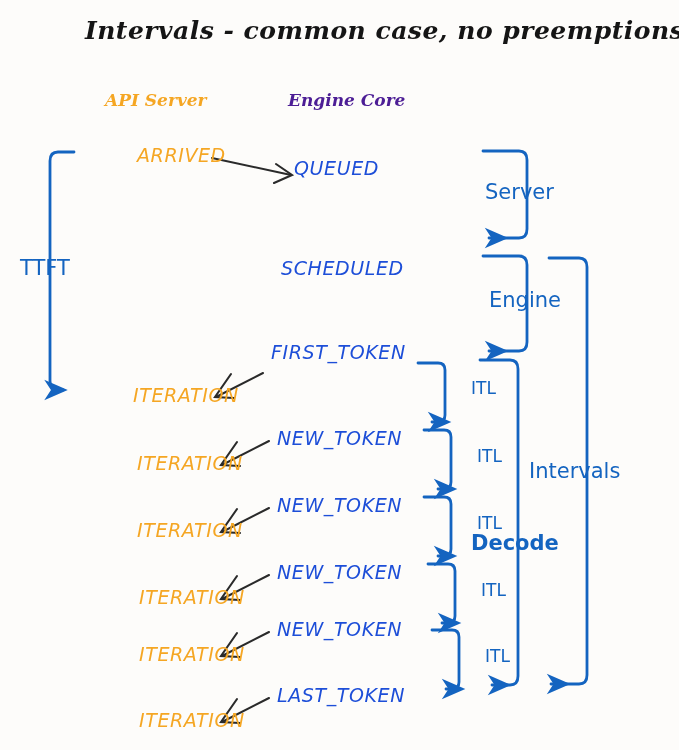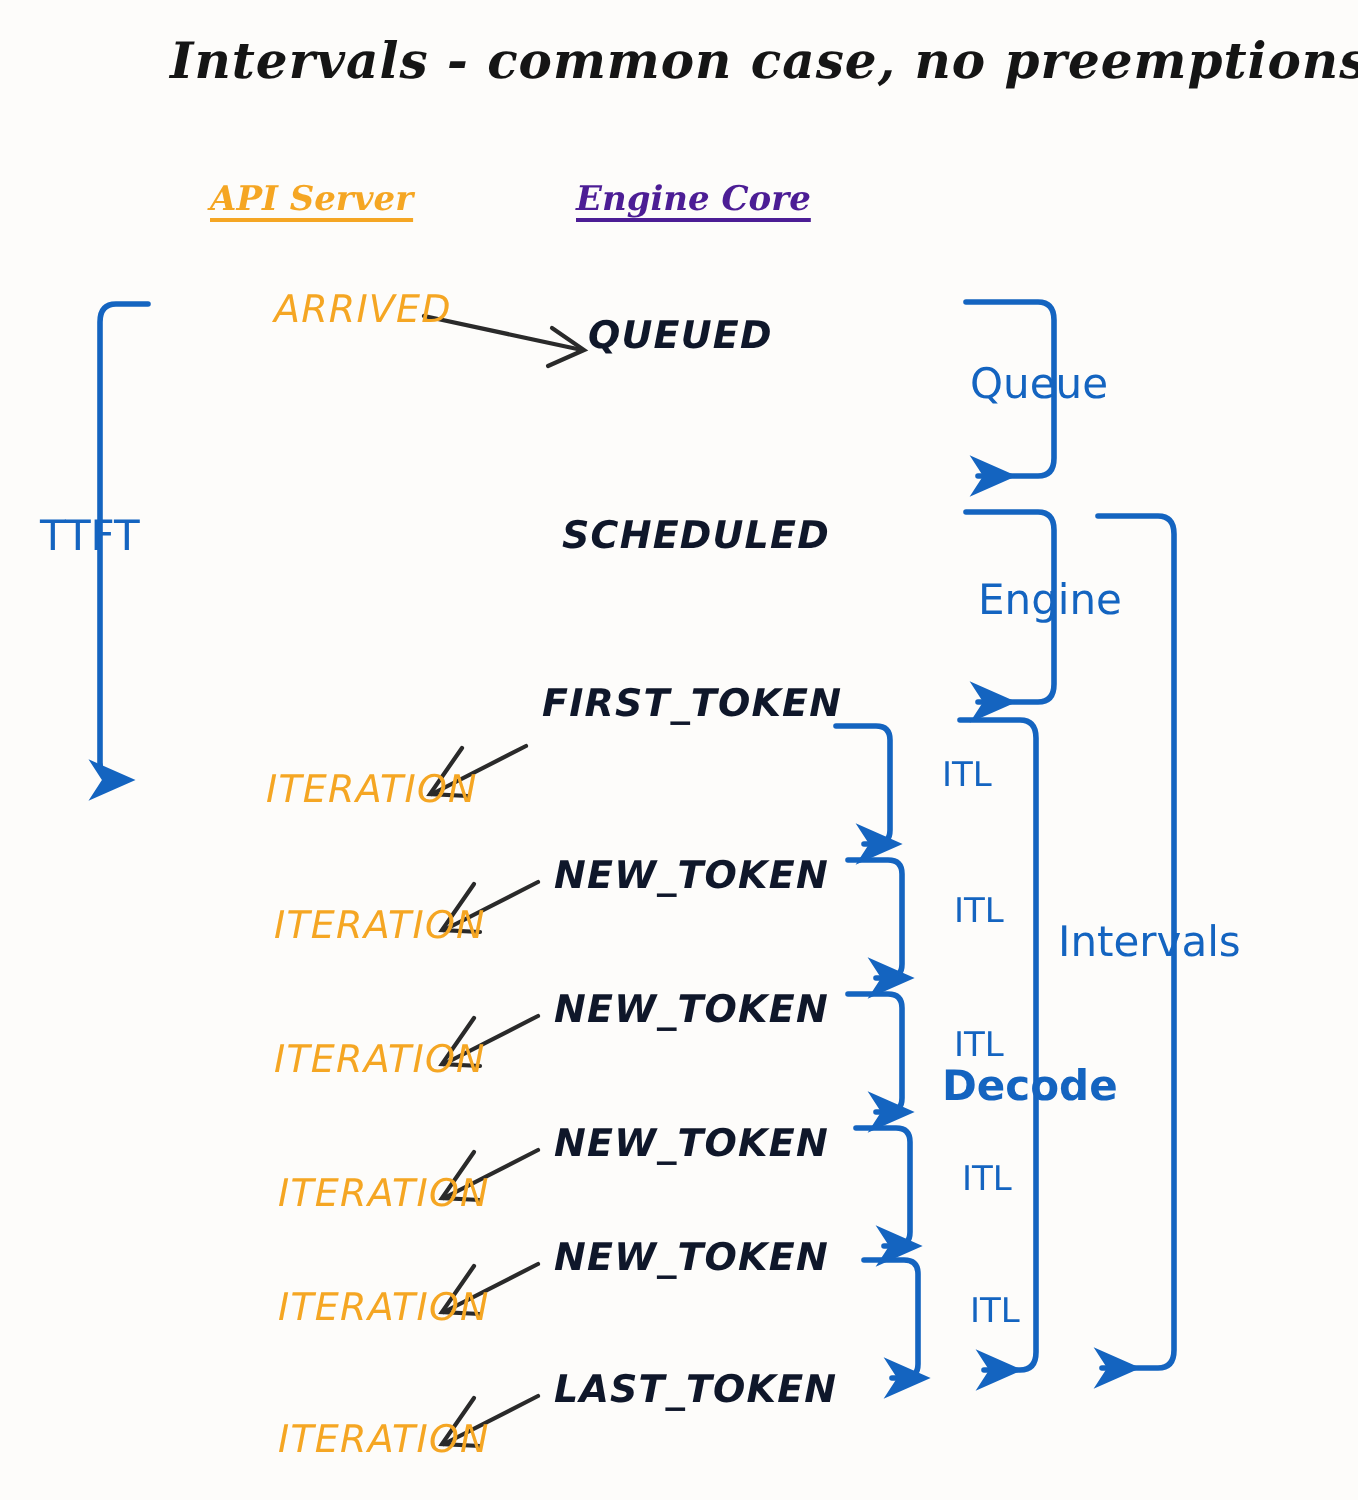--- a/index.html
+++ b/index.html
@@ -18,36 +18,35 @@
     font-family:"DejaVu Serif", serif;
     font-weight:bold;font-style:italic;
     font-size:25px;color:#151515;
     letter-spacing:.5px;
   }
 
   
   .colhead{
     font-family:"DejaVu Serif", serif;
     font-style:italic;font-weight:bold;font-size:17px;
-    text-decoration:underline;
     text-underline-offset:4px;
     text-decoration-thickness:2px;
     text-align:right;
   }
   .colhead.api{color:#F5A623;}
   .colhead.engine{color:#4c1d95;}
 
   
   .state{
     font-family:"DejaVu Sans", sans-serif;
     font-style:italic;font-size:19px;
     letter-spacing:.6px;
   }
   .state.api{color:#F5A623;margin-left:32px;}
-  .state.engine{color:#0f172a;font-weight:bold;}
+  .state.engine{color:#1d4ed8;}
 
   
   .blbl{
     font-family:"DejaVu Sans", sans-serif;
     font-size:21px;color:#1464C0;font-style:normal;
   }
   .blbl.small{font-size:17px;margin-left:45px;}
 </style>
 </head>
 <body>
@@ -145,21 +144,21 @@
 <div class="lbl state engine" style="left:294px;top:157px;">QUEUED</div>
 <div class="lbl state engine" style="left:281px;top:257px;">SCHEDULED</div>
 <div class="lbl state engine" style="left:271px;top:341px;">FIRST_TOKEN</div>
 <div class="lbl state engine" style="left:277px;top:427px;">NEW_TOKEN</div>
 <div class="lbl state engine" style="left:277px;top:494px;">NEW_TOKEN</div>
 <div class="lbl state engine" style="left:277px;top:561px;">NEW_TOKEN</div>
 <div class="lbl state engine" style="left:277px;top:618px;">NEW_TOKEN</div>
 <div class="lbl state engine" style="left:277px;top:684px;">LAST_TOKEN</div>
 
 <div class="lbl blbl" style="left:20px;top:256px;">TTFT</div>
-<div class="lbl blbl" style="left:485px;top:180px;">Queue</div>
+<div class="lbl blbl" style="left:485px;top:180px;">Server</div>
 <div class="lbl blbl" style="left:489px;top:288px;">Engine</div>
 <div class="lbl blbl" style="left:471px;top:531px;font-weight:bold;">Decode</div>
 <div class="lbl blbl" style="left:529px;top:459px;">Intervals</div>
 
 <div class="lbl blbl small" style="left:426px;top:378px;">ITL</div>
 <div class="lbl blbl small" style="left:432px;top:446px;">ITL</div>
 <div class="lbl blbl small" style="left:432px;top:513px;">ITL</div>
 <div class="lbl blbl small" style="left:436px;top:580px;">ITL</div>
 <div class="lbl blbl small" style="left:440px;top:646px;">ITL</div>
 

